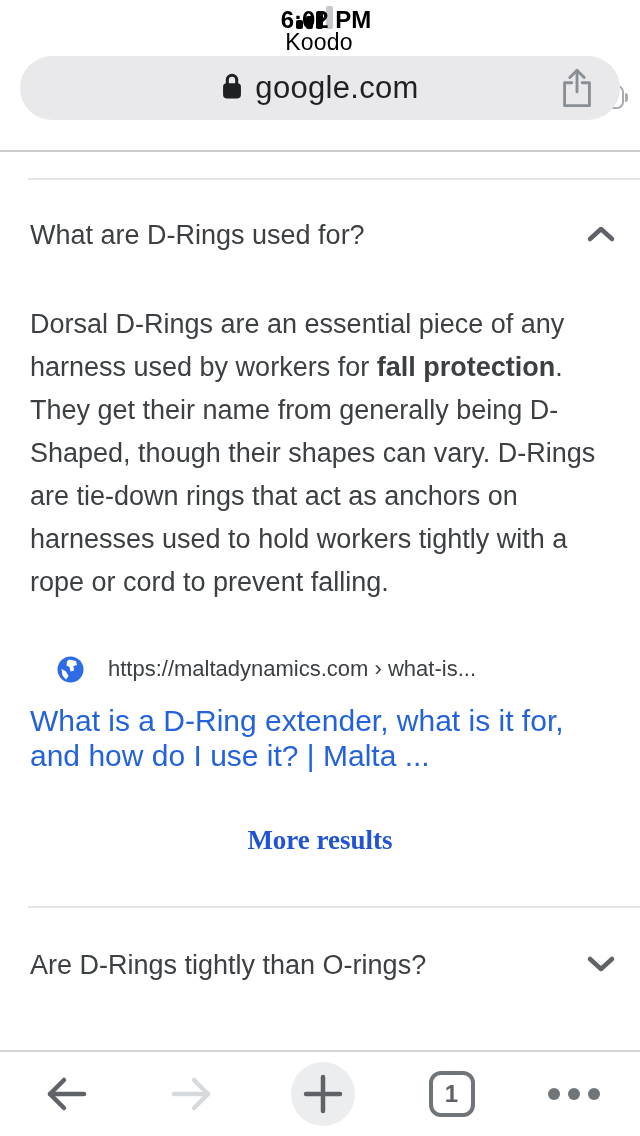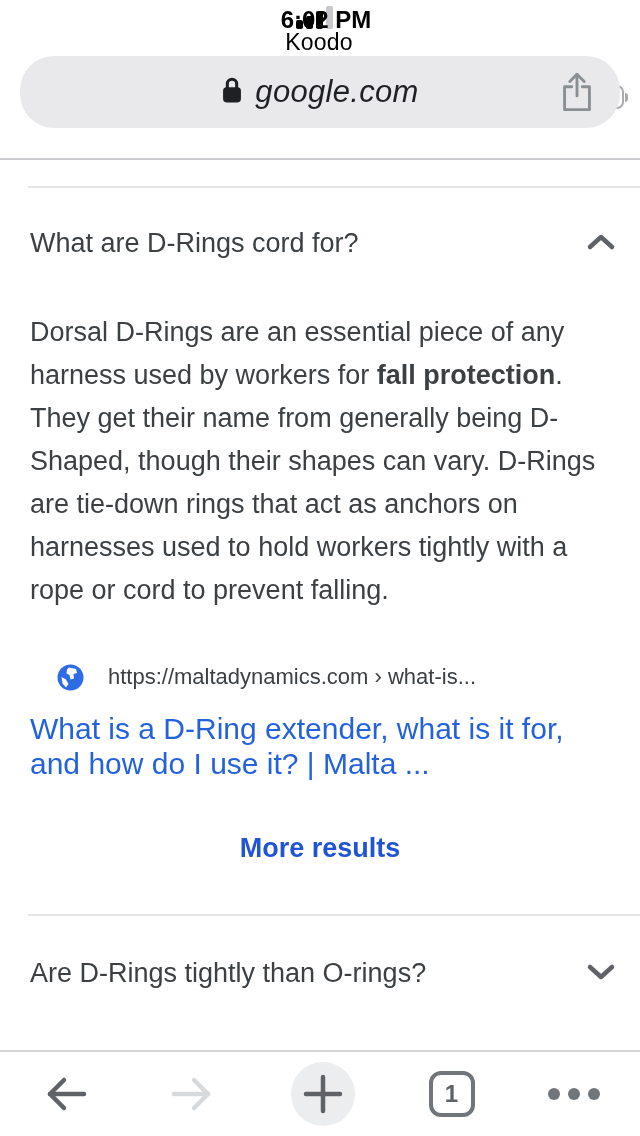--- a/index.html
+++ b/index.html
@@ -53,24 +53,23 @@
     border-radius:0 3px 3px 0; margin-left:1px;
   }
 
   
   .chrome-top {
     padding:14px 20px 30px;
     border-bottom:2px solid #CACCD0;
     background:#fff;
   }
   .url-pill {
-    height:72px; background:#E9E9EB; border-radius:34px;
+    height:64px; background:#E9E9EB; border-radius:34px;
     display:flex; align-items:center; justify-content:center;
     position:relative;
-    font-style:italic;
   }
   .url-center { display:flex; align-items:center; gap:12px; }
   .domain-text { font-size:31px; color:#1F2023; letter-spacing:.3px; }
   .share-btn {
     position:absolute; right:26px; top:50%; transform:translateY(-50%);
     width:34px; height:42px; display:flex; align-items:center; justify-content:center;
   }
 
   
   .content { }
@@ -103,21 +102,21 @@
 
   .result-link {
     margin-top:16px;
     padding:0 28px 0 30px;
     font-size:30px; line-height:35px; color:#2462DC;
   }
 
   .more-results {
     margin-top:52px;
     text-align:center;
-    font-size:27px; font-weight:700; color:#2154D4;
+    font-size:27px; font-weight:700; color:#2154D4;font-family:Liberation Serif, serif;
   }
   .divider.mid { margin-top:50px; }
 
   
   .toolbar {
     position:absolute; left:0; bottom:0; width:640px; height:86px;
     background:#fff;
     border-top:2px solid #D3D5D8;
     display:flex; align-items:center; justify-content:space-between;
     padding:0 40px;
@@ -182,21 +181,21 @@
       </svg>
     </div>
   </div>
 </div>
 
 <div class="content">
 
   <div class="divider top"></div>
 
   <div class="qa-row">
-    <span class="question">What are D-Rings cord for?</span>
+    <span class="question">What are D-Rings used for?</span>
     <span class="chev">
       <svg width="30" height="20" viewBox="0 0 30 20">
         <path d="M4 15 L15 5 L26 15" fill="none" stroke="#5F6368" stroke-width="4.5" stroke-linecap="round" stroke-linejoin="round"></path>
       </svg>
     </span>
   </div>
 
   <p class="answer"><span>Dorsal D-Rings are an essential piece of any harness used by workers for </span><b>fall protection</b><span>. They get their name from generally being D-Shaped, though their shapes can vary. D-Rings are tie-down rings that act as anchors on harnesses used to hold workers tightly with a rope or cord to prevent falling.</span></p>
 
   <div class="source-row">

